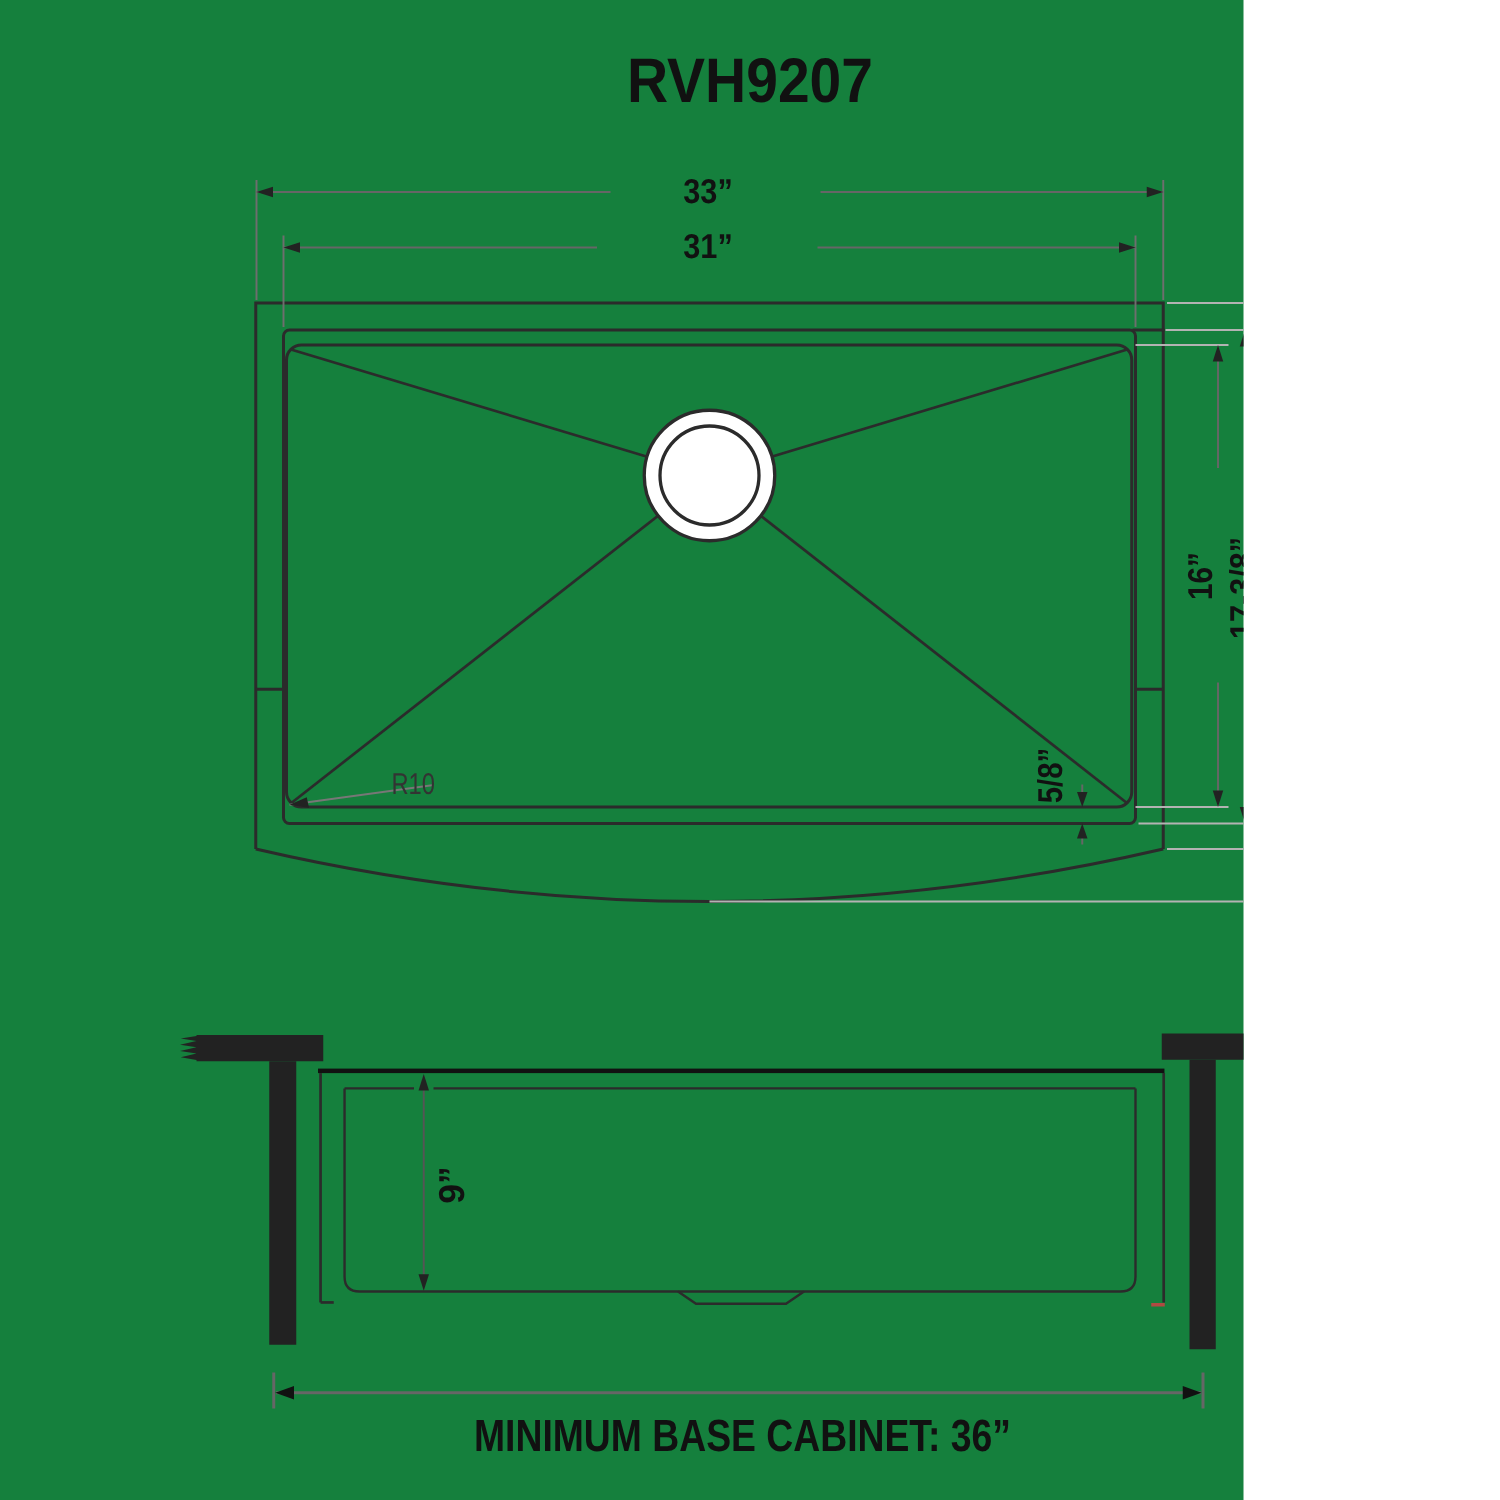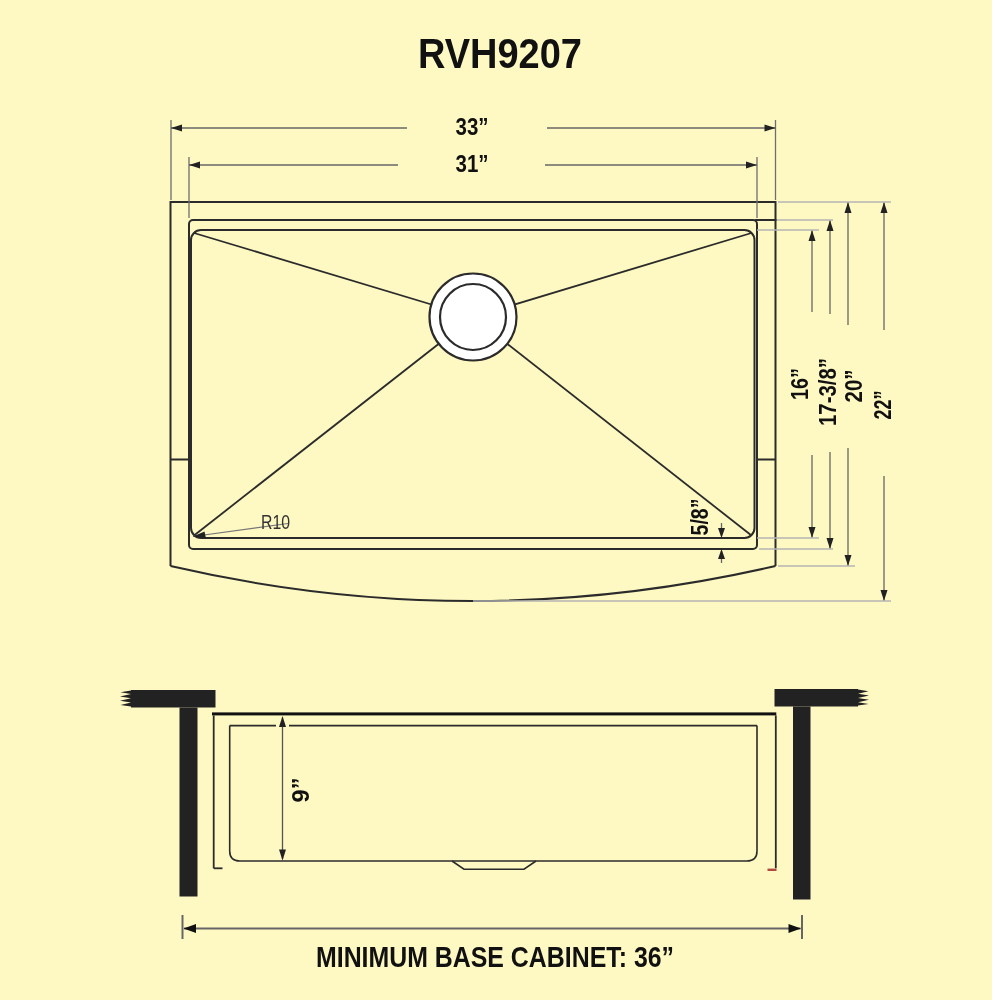--- a/index.html
+++ b/index.html
@@ -1,16 +1,16 @@
 <!DOCTYPE html>
 <html><head>
 <meta charset="utf-8">
 <style>
   html,body{margin:0;padding:0;background:#ffffff;}
-  #page{width:992px;height:1000px;position:relative;background:#fef9c3;overflow:hidden;}
+  #page{width:829px;height:1000px;position:relative;background:#15803d;overflow:hidden;}
   svg{display:block;}
   text{font-family:"Liberation Sans",sans-serif;}
 </style>
 </head>
 <body>
 <div id="page">
 <svg width="1000" height="1000" viewBox="0 0 1000 1000">
 
   <text x="500" y="68" font-size="42" font-weight="bold" fill="#111" text-anchor="middle" textLength="164" lengthAdjust="spacingAndGlyphs">RVH9207</text>
 

